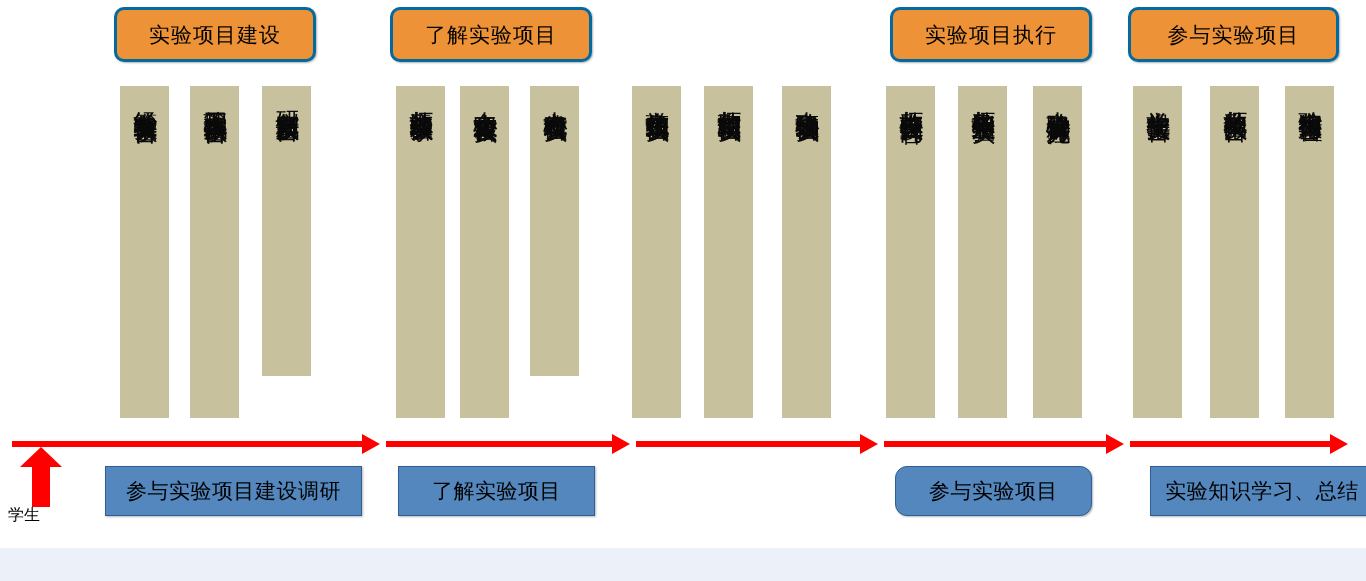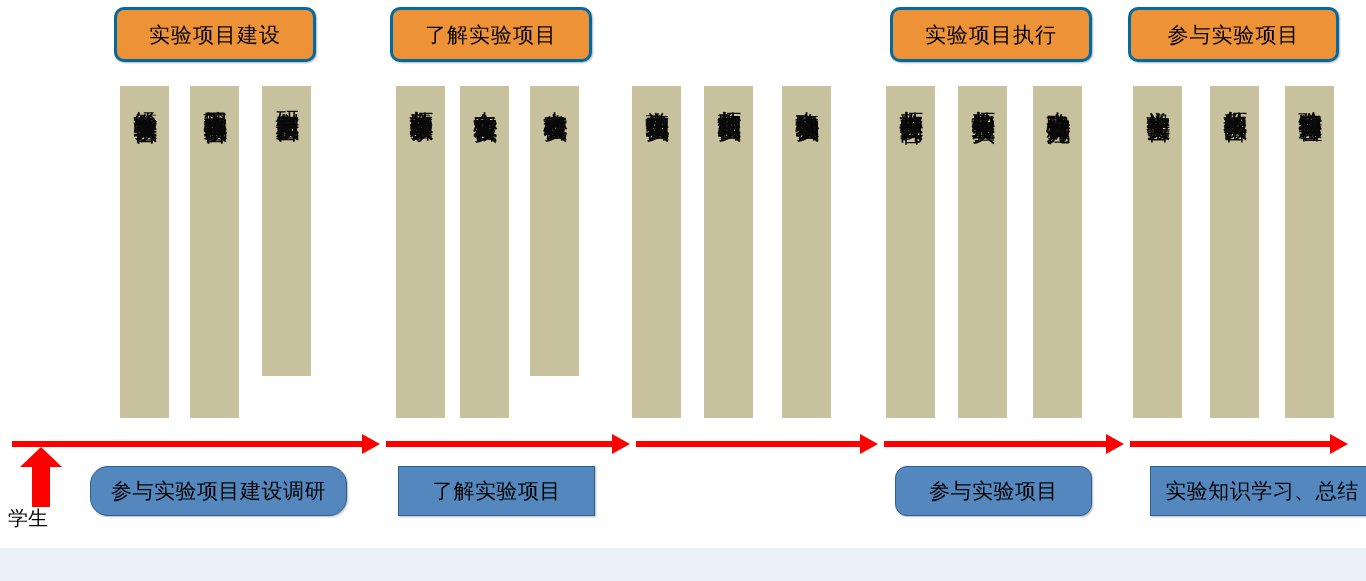--- a/index.html
+++ b/index.html
@@ -110,21 +110,21 @@
     width: 0; height: 0;
     border-left: 21px solid transparent;
     border-right: 21px solid transparent;
     border-bottom: 20px solid #FF0000;
   }
 
   #student-label {
     position: absolute;
     left: 8px;
     top: 505px;
-    font-size: 20px;
+    font-size: 16px;
     color: #000;
     font-family: "Liberation Serif", "DejaVu Serif", serif;
     white-space: nowrap;
   }
 
   
   .student-box {
     position: absolute;
     top: 466px;
     height: 48px;
@@ -231,21 +231,21 @@
       <div class="tl-head" style="left: 1094px;"></div>
       <div class="tl-head" style="left: 1318px;"></div>
     </div>
 
   <div id="up-arrow">
     <div class="head"></div>
     <div class="shaft"></div>
   </div>
   <div id="student-label">学生</div>
 
-  <div class="student-box" style="left: 90px; width: 255px; border-radius: 18px;">
+  <div class="student-box" style="left: 105px; width: 255px;">
     <span>参与实验项目建设调研</span>
   </div>
   <div class="student-box" style="left: 398px; width: 195px;">
     <span>了解实验项目</span>
   </div>
   <div class="student-box" style="left: 895px; width: 195px; border-radius: 12px;">
     <span>参与实验项目</span>
   </div>
   <div class="student-box" style="left: 1124px; width: 222px; margin-left: 26px;">
     <span>实验知识学习、总结</span>

